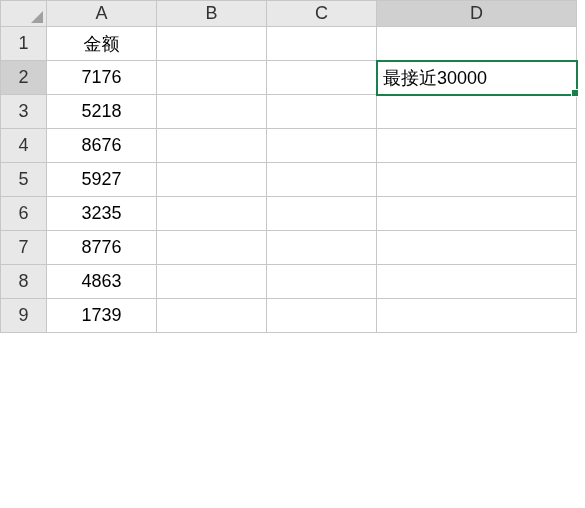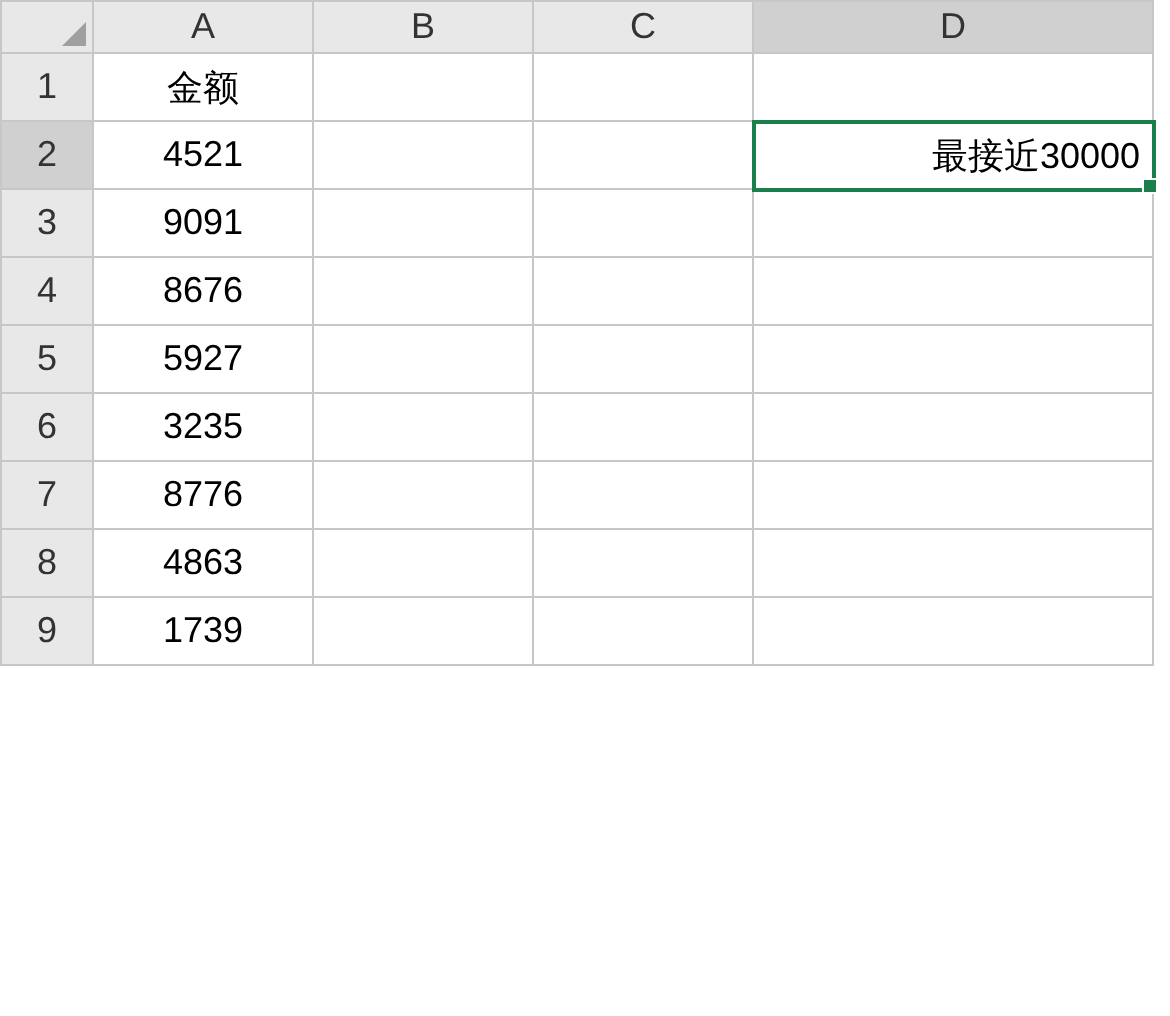--- a/index.html
+++ b/index.html
@@ -52,21 +52,21 @@
     background: #e8e8e8 !important;
     text-align: center;
     color: #333;
     font-size: 18px;
   }
   .row-hdr.sel {
     background: #d0d0d0 !important;
   }
   .cell { }
   .cell.center { text-align: center; }
-  .cell.left { text-align: right; margin-left: 24px; }
+  .cell.left { text-align: left; margin-left: 24px; }
   .col-A { width: 110px; }
   .col-B { width: 110px; }
   .col-C { width: 110px; }
   .col-D { width: 200px; }
   .active-cell {
     outline: 2px solid #1a7f4b;
     outline-offset: -1px;
     position: relative;
   }
   .active-cell::after {
@@ -96,28 +96,28 @@
 
   <tr>
     <th class="row-hdr">1</th>
     <td class="cell center col-A">金额</td>
     <td class="cell col-B"></td>
     <td class="cell col-C"></td>
     <td class="cell col-D"></td>
   </tr>
   <tr>
     <th class="row-hdr sel">2</th>
-    <td class="cell center col-A">4521</td>
+    <td class="cell center col-A">7176</td>
     <td class="cell col-B"></td>
     <td class="cell col-C"></td>
     <td class="cell left col-D active-cell">最接近30000</td>
   </tr>
   <tr>
     <th class="row-hdr">3</th>
-    <td class="cell center col-A">9091</td>
+    <td class="cell center col-A">5218</td>
     <td class="cell col-B"></td>
     <td class="cell col-C"></td>
     <td class="cell col-D"></td>
   </tr>
   <tr>
     <th class="row-hdr">4</th>
     <td class="cell center col-A">8676</td>
     <td class="cell col-B"></td>
     <td class="cell col-C"></td>
     <td class="cell col-D"></td>

